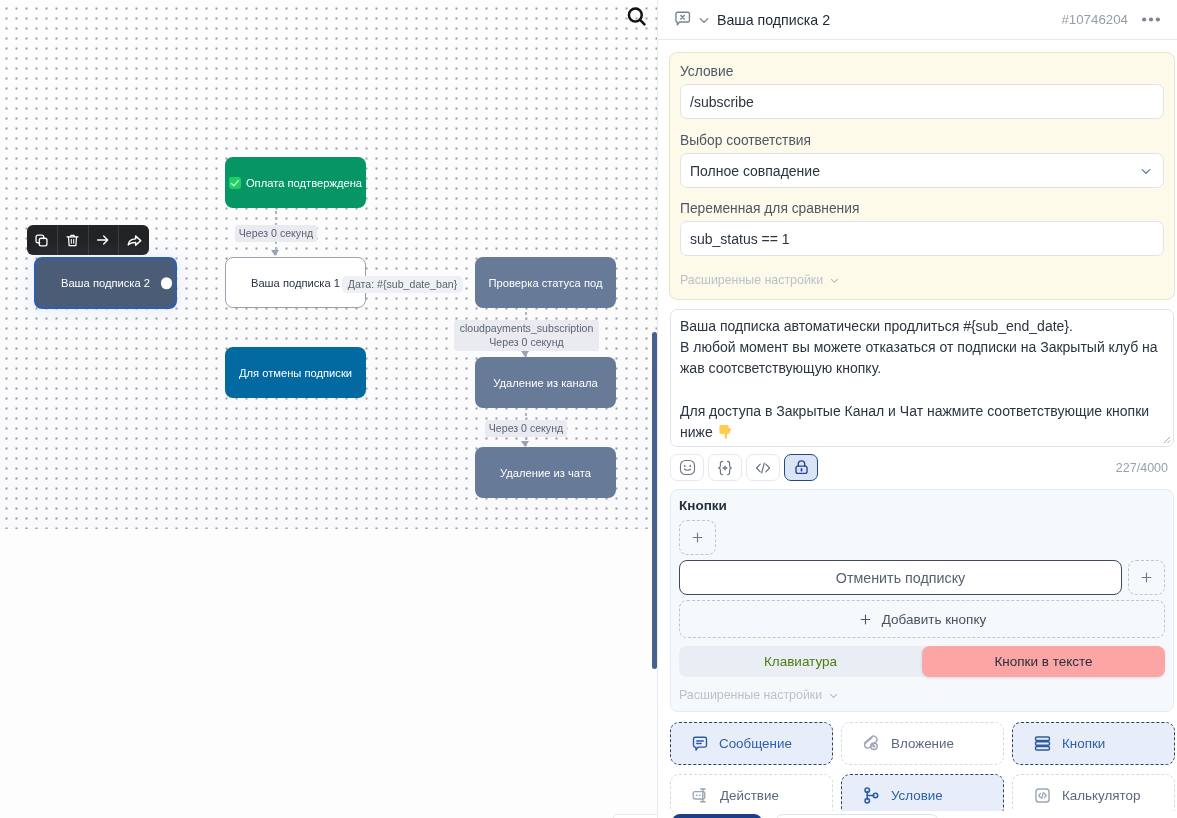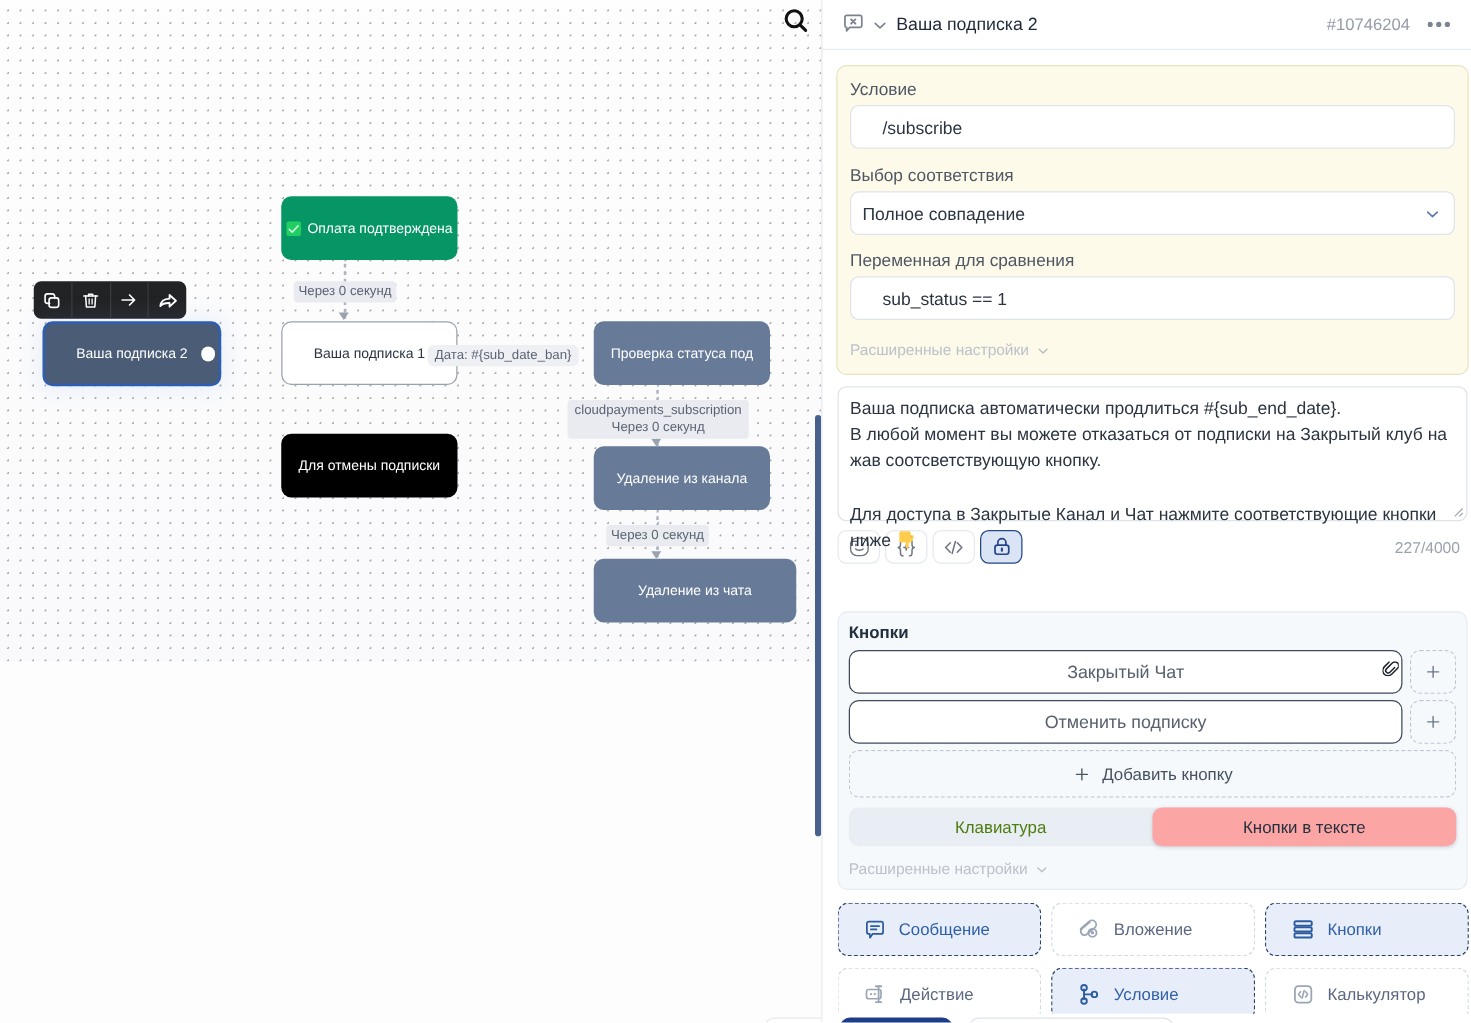--- a/index.html
+++ b/index.html
@@ -13,21 +13,21 @@
   #grid{position:absolute;left:0;top:0;width:657px;height:529px;
     background-color:#fcfcfd;
     background-image:radial-gradient(circle at 1.0px 1.0px, #36383f 0px, #36383f 0.78px, rgba(255,255,255,0) 0.81px);
     background-size:10px 10px;background-position:5.5px 7.5px;}
   #canvas-tint{position:absolute;left:0;top:0;width:657px;height:529px;
     background:linear-gradient(180deg,#ffffff 0%,#fcfcfd 45%,#f6f7f9 100%);opacity:.5;pointer-events:none;}
   .node{position:absolute;z-index:3;border-radius:8px;display:flex;align-items:center;
     justify-content:center;box-sizing:border-box;font-size:11.2px;white-space:nowrap;overflow:hidden;margin-left:19px;}
   .chk-emoji{display:inline-flex;margin-right:5px;align-items:center;}
   .node-green{background:#069665;color:#fff;}
-  .node-green2{background:#000000;color:#fff;}
+  .node-green2{background:#0369a1;color:#fff;}
   .node-white{background:#fff;color:#2b3440;border:1px solid #9aa3ad;}
   .node-slate{background:#677b99;color:#fff;}
   .node-sel{background:#4b5d76;color:#fff;border:2.2px solid #2c5eb4;padding-left:2px;padding-right:2px;
     box-shadow:0 0 16px 6px rgba(120,160,225,.10);}
   .node-badge{position:absolute;right:3px;top:50%;transform:translateY(-50%);
     width:11.5px;height:11.5px;border-radius:50%;background:#fff;}
   .edge-line{position:absolute;width:2px;background-image:linear-gradient(#aeb4c0 50%, rgba(255,255,255,0) 0%);background-position:left;background-size:2px 6px;background-repeat:repeat-y;z-index:1;}
   .edge-label{position:absolute;z-index:2;background:#e9ebf1;color:#5b6472;
     font-size:10.6px;border-radius:3px;padding:2px 3px;white-space:pre;text-align:center;line-height:13px;}
   .arrow-head{position:absolute;width:0;height:0;border-left:4px solid transparent;
@@ -56,29 +56,29 @@
   #p-id{margin-left:auto;font-size:13.3px;color:#959daa;}
   #p-dots{margin-left:14px;display:flex;align-items:center;margin-right:-1px;}
   #p-body{position:absolute;left:0;top:41px;width:520px;height:782px;overflow:hidden;}
 
   .card{box-sizing:border-box;border-radius:8px;}
   .card-yellow{position:absolute;left:11px;top:11px;width:506px;height:248px;
     background:#fdfaea;border:1px solid #e9e4c4;padding:11px 10px 0 10px;}
   .fld-label{font-size:13.8px;color:#4f5764;margin-bottom:5px;}
   .fld-input{box-sizing:border-box;width:100%;height:35px;background:#fff;
     border:1px solid #e0e4ea;border-radius:7px;font-size:14px;color:#2b3440;
-    padding:0 25px;display:flex;align-items:center;}
+    padding:0 9px;display:flex;align-items:center;}
   .fld-select{box-sizing:border-box;width:100%;height:35px;background:#fff;
     border:1px solid #e0e4ea;border-radius:7px;font-size:14px;color:#2b3440;
     padding:0 9px;display:flex;align-items:center;justify-content:space-between;}
   .adv{font-size:12.4px;color:#bcc1ca;display:flex;align-items:center;gap:5px;}
 
   
   .msg-wrap{position:absolute;left:12px;top:268px;width:504px;}
-  .msg-area{position:relative;box-sizing:border-box;width:504px;height:108px;background:#fff;
+  .msg-area{position:relative;box-sizing:border-box;width:504px;height:138px;background:#fff;
     border:1px solid #dfe4ec;border-radius:7px;}
   .msg-text{padding:6px 12px 0 9px;font-size:14px;color:#2b3440;line-height:21.2px;white-space:pre-wrap;}
   .resize-grip{position:absolute;right:2px;bottom:2px;line-height:0;}
   .pointdown{display:inline-block;vertical-align:-3px;line-height:0;}
   .msg-tools{display:flex;align-items:center;padding:7px 0 0 0;gap:4px;}
   .tool-btn{width:34px;height:27px;border:1px solid #e5e9f0;border-radius:7px;
     background:#fff;display:flex;align-items:center;justify-content:center;box-sizing:border-box;}
   .tool-btn.active{border:1.5px solid #23468c;background:#dbe4f4;}
   .msg-count{margin-left:auto;font-size:12.5px;color:#9aa1ae;padding-right:6px;}
 
@@ -153,21 +153,21 @@
     </div>
     <div class="node node-green2" style="left:206px;top:347px;width:141px;height:51px;">
       <span>Для отмены подписки</span>
     </div>
     <div class="node node-slate" style="left:456px;top:257px;width:141px;height:51px;">
       <span>Проверка статуса под</span>
     </div>
     <div class="node node-slate" style="left:456px;top:357px;width:141px;height:51px;">
       <span>Удаление из канала</span>
     </div>
-    <div class="node node-slate" style="left:456px;top:447px;width:162px;height:51px;">
+    <div class="node node-slate" style="left:456px;top:447px;width:141px;height:51px;">
       <span>Удаление из чата</span>
     </div>
     <div class="node node-sel" style="left:15px;top:257px;width:143px;height:52px;">
       <span>Ваша подписка 2</span>
       <span class="node-badge"></span>
     </div>
 
     <div id="sel-toolbar">
       <div class="tb">
         <svg width="15" height="15" viewBox="0 0 24 24" fill="none" stroke="#fff" stroke-width="2.1" stroke-linecap="round" stroke-linejoin="round">
@@ -299,28 +299,20 @@
               <path d="M10 11.5v1.8" stroke-width="1.8"></path>
             </svg>
           </div>
           <span class="msg-count">227/4000</span>
         </div>
       </div>
 
       <div class="card card-btns">
         <div class="btns-title">Кнопки</div>
         <div class="kb-row">
-          <div class="kb-btn">
-            <span>Закрытый Чат</span>
-            <span class="kb-clip">
-              <svg width="13" height="12" viewBox="2.2 3.4 15.6 14.0" fill="none" stroke="#1d232c" stroke-width="1.45" stroke-linecap="round" stroke-linejoin="round">
-                <path d="M13.9 9.2l-4.6 4.6a2.3 2.3 0 0 1-3.3-3.3l5.6-5.6a3.6 3.6 0 0 1 5.1 5.1l-5.7 5.7a5.0 5.0 0 0 1-7.1-7.1l4.7-4.7"></path>
-              </svg>
-            </span>
-          </div>
           <div class="kb-plus">
             <svg width="15" height="15" viewBox="0 0 20 20" stroke="#6d7888" stroke-width="1.5" stroke-linecap="round">
               <path d="M10 4.2v11.6M4.2 10h11.6"></path>
             </svg>
           </div>
         </div>
         <div class="kb-row">
           <div class="kb-btn">
             <span>Отменить подписку</span>
           </div>

